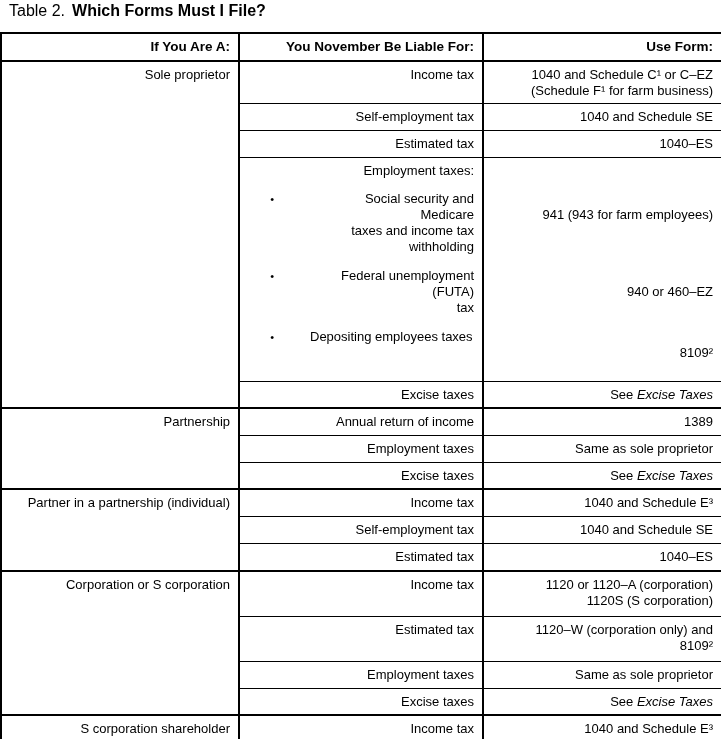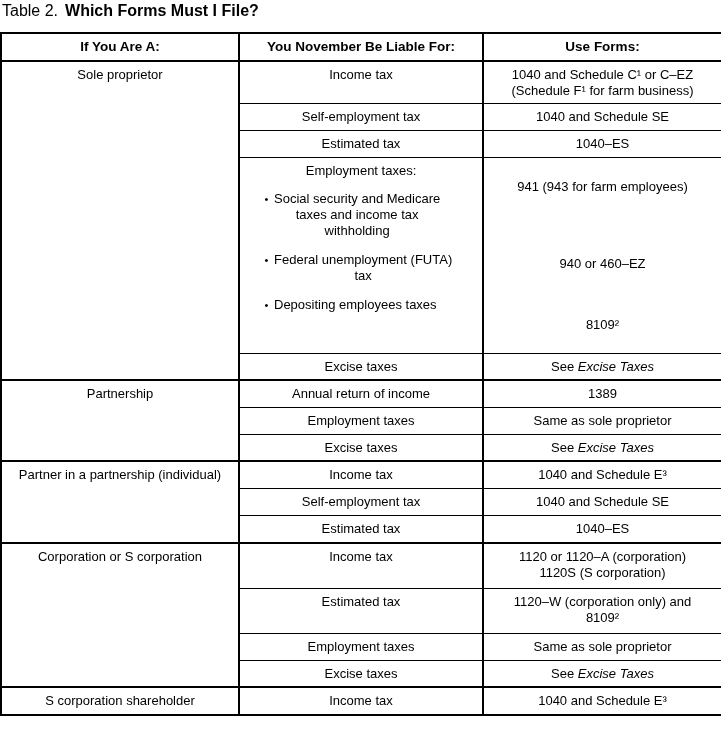--- a/index.html
+++ b/index.html
@@ -1,49 +1,49 @@
 <!DOCTYPE html>
 <html><head>
 <meta charset="utf-8">
 <style>
   html,body{margin:0;padding:0;background:#fff;}
   body{width:721px;height:739px;color:#000;font-family:"Liberation Sans",sans-serif;-webkit-font-smoothing:none;}
   .page{position:relative;width:721px;height:739px;overflow:hidden;}
 
-  .title{padding:2px 0 0 2px;font-size:16px;line-height:18px;}
+  .title{padding:2px 0 0 2px;font-size:16px;line-height:18px;margin-left:7px;}
   .title .prefix{font-weight:400;margin-right:7px;}
   .title .main{font-weight:700;}
 
   table.forms{border-collapse:collapse;table-layout:fixed;width:721px;margin-top:12px;border:2px solid #000;}
   col.c1{width:238px;} col.c2{width:244px;} col.c3{width:239px;}
 
   th,td{border:1px solid #000;border-left-width:2px;border-right-width:2px;
-        vertical-align:top;text-align:center;padding:5px 8px 4px 8px;
+        vertical-align:top;text-align:right;padding:5px 8px 4px 8px;
         font-size:13px;line-height:16px;overflow:hidden;}
   thead th{font-weight:700;border-top-width:2px;border-bottom-width:2px;height:17px;font-size:13.5px;}
   tr.sec td{border-top-width:2px;}
 
-  td.form,span.pre,.bullet-text{white-space:pre-line;}
+  td.form,span.pre,.bullet-text{white-space:pre-line;padding-left:36px;}
   .it{font-style:italic;}
 
   
   tr.rh-inc td{height:24px;border-radius:26px;}      
   tr.rh-md td{height:17px;}       
   tr.rh-sm td{height:13px;}       
   tr.rh-emp td{height:148px;}     
   tr.rh-2l td{height:35px;margin-left:7px;}       
 
   
   .emp-label{margin:0 0 12px 0;}
   ul.bullets{list-style:none;margin:0;padding:0;}
   ul.bullets li{display:flex;margin:0 0 13px 0;padding-left:11px;}
   ul.bullets li:last-child{margin-bottom:0;}
   .bullet-marker{flex:0 0 15px;font-size:11px;line-height:16px;}
   .ef{height:16px;}
-  .ef1{}
+  .ef1{margin-top:28px;}
   .ef2{margin-top:45px;}
   .ef3{margin-top:29px;}
 </style>
 </head>
 <body>
 
 <div class="page">
 
   <div class="title">
     <span class="prefix">Table 2.</span><span class="main">Which Forms Must I File?</span>
@@ -52,21 +52,21 @@
   <table class="forms">
     <colgroup>
         <col class="c1">
         <col class="c2">
         <col class="c3">
       </colgroup>
     <thead>
       <tr>
         <th>If You Are A:</th>
         <th>You November Be Liable For:</th>
-        <th>Use Forms:</th>
+        <th>Use Form:</th>
       </tr>
     </thead>
     <tbody>
 
       <tr class="sec rh-inc">
         <td rowspan="5" class="who">Sole proprietor</td>
         <td class="liable">Income tax</td>
         <td class="form">1040 and Schedule C¹ or C–EZ
 (Schedule F¹ for farm business)</td>
       </tr>

